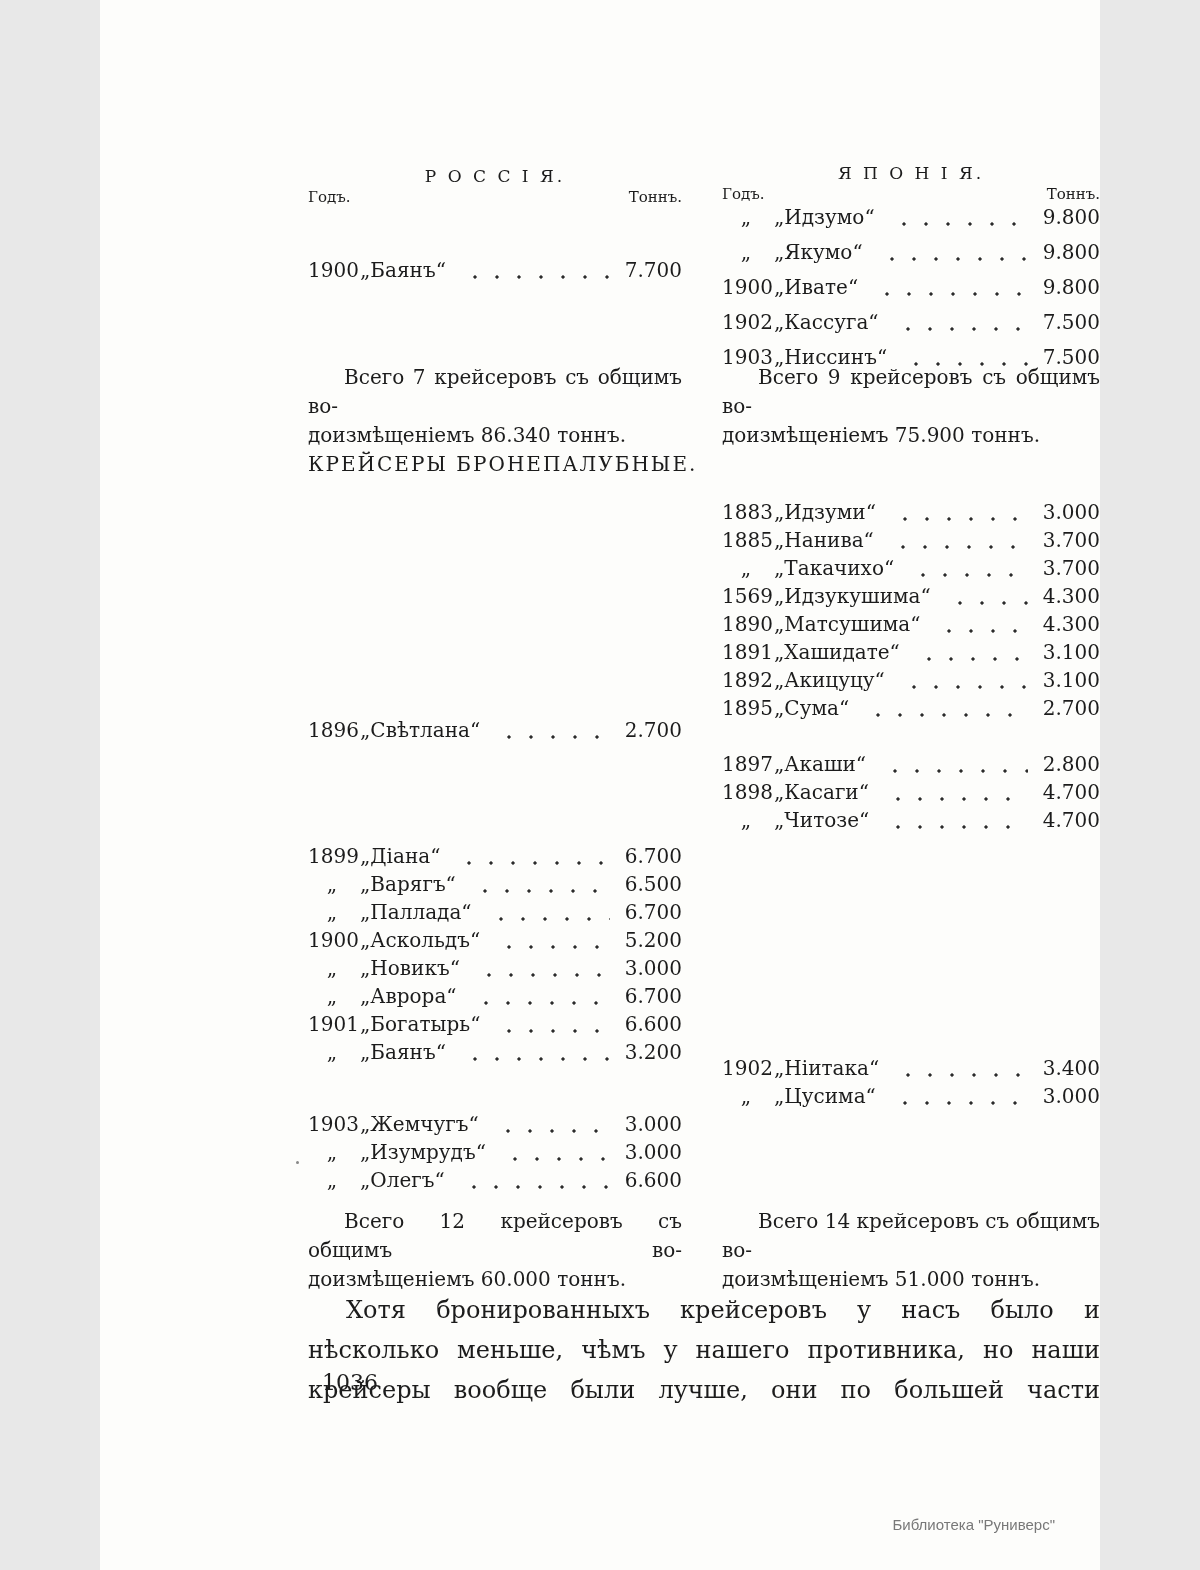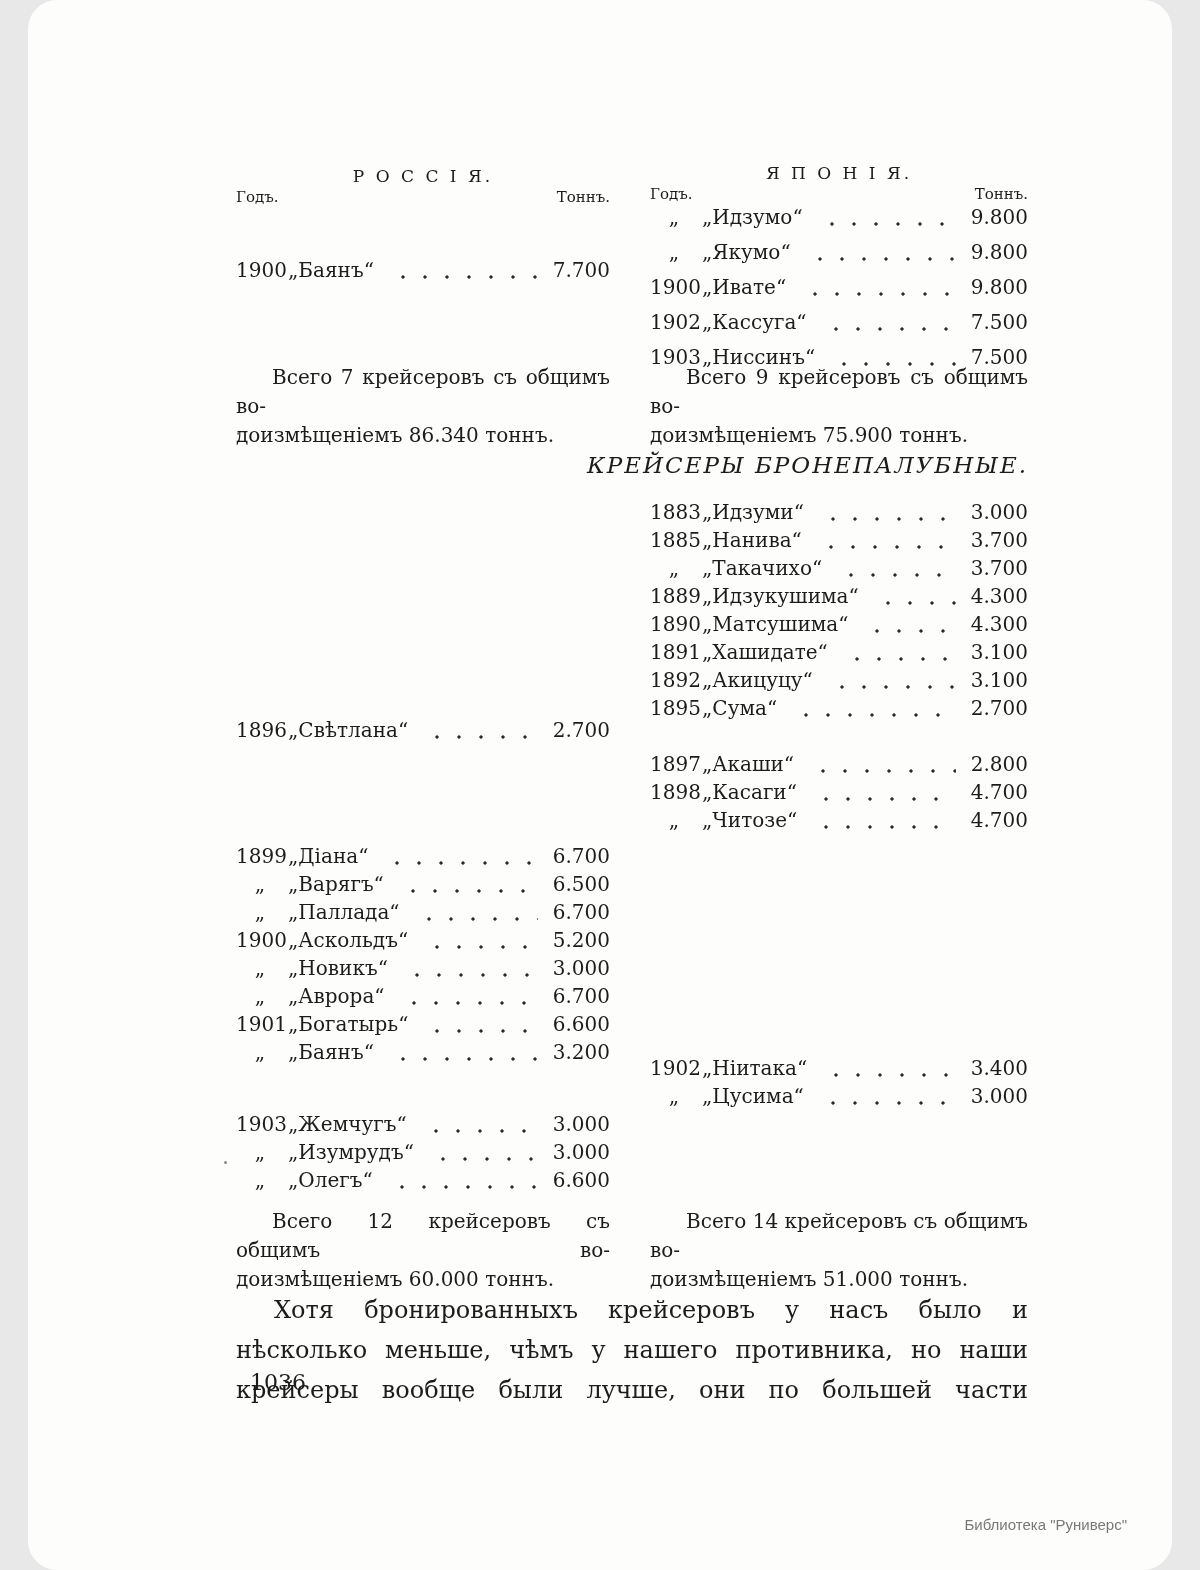--- a/index.html
+++ b/index.html
@@ -1,24 +1,23 @@
 <!DOCTYPE html>
 <html><head>
 <meta charset="utf-8">
 <style>
   html,body{margin:0;padding:0;background:#e8e8e8;}
   .page{
     position:relative;
-    width:1144px;height:1570px;
+    width:1000px;height:1570px;
     margin:0 auto;
     background:#fdfdfb;
     font-family:"DejaVu Serif","Liberation Serif",serif;
     color:#1c1c1c;
     overflow:hidden;
-    border-radius:29px;
   }
   .abs{position:absolute;}
   .col-title{
     text-align:center;
     font-size:17px;
     line-height:20px;
     letter-spacing:3px;
   }
   .col-heads{
     display:flex;
@@ -64,24 +63,23 @@
     font-size:20px;
     line-height:29px;
   }
   .summary .l1{
     text-align:justify;
     text-align-last:justify;
     text-indent:36px;
   }
   .summary .l2{text-align:left;}
   .section-heading{
-    text-align:right;
-    font-size:23px;
+    text-align:left;
+    font-size:20px;
     letter-spacing:2px;
-    font-style:italic;
   }
   .paragraph{
     font-size:24px;
     line-height:40px;
     text-indent:38px;
     text-align:justify;
     text-align-last:justify;
   }
   .page-number{font-size:22px;}
   .watermark{
@@ -180,21 +178,21 @@
       <span class="lead"></span>
       <span class="tn">3.700</span>
     </div>
     <div class="row">
       <span class="yr">„</span>
       <span class="nm">„Такачихо“</span>
       <span class="lead"></span>
       <span class="tn">3.700</span>
     </div>
     <div class="row">
-      <span class="yr">1889</span>
+      <span class="yr">1569</span>
       <span class="nm">„Идзукушима“</span>
       <span class="lead"></span>
       <span class="tn">4.300</span>
     </div>
     <div class="row">
       <span class="yr">1890</span>
       <span class="nm">„Матсушима“</span>
       <span class="lead"></span>
       <span class="tn">4.300</span>
     </div>

